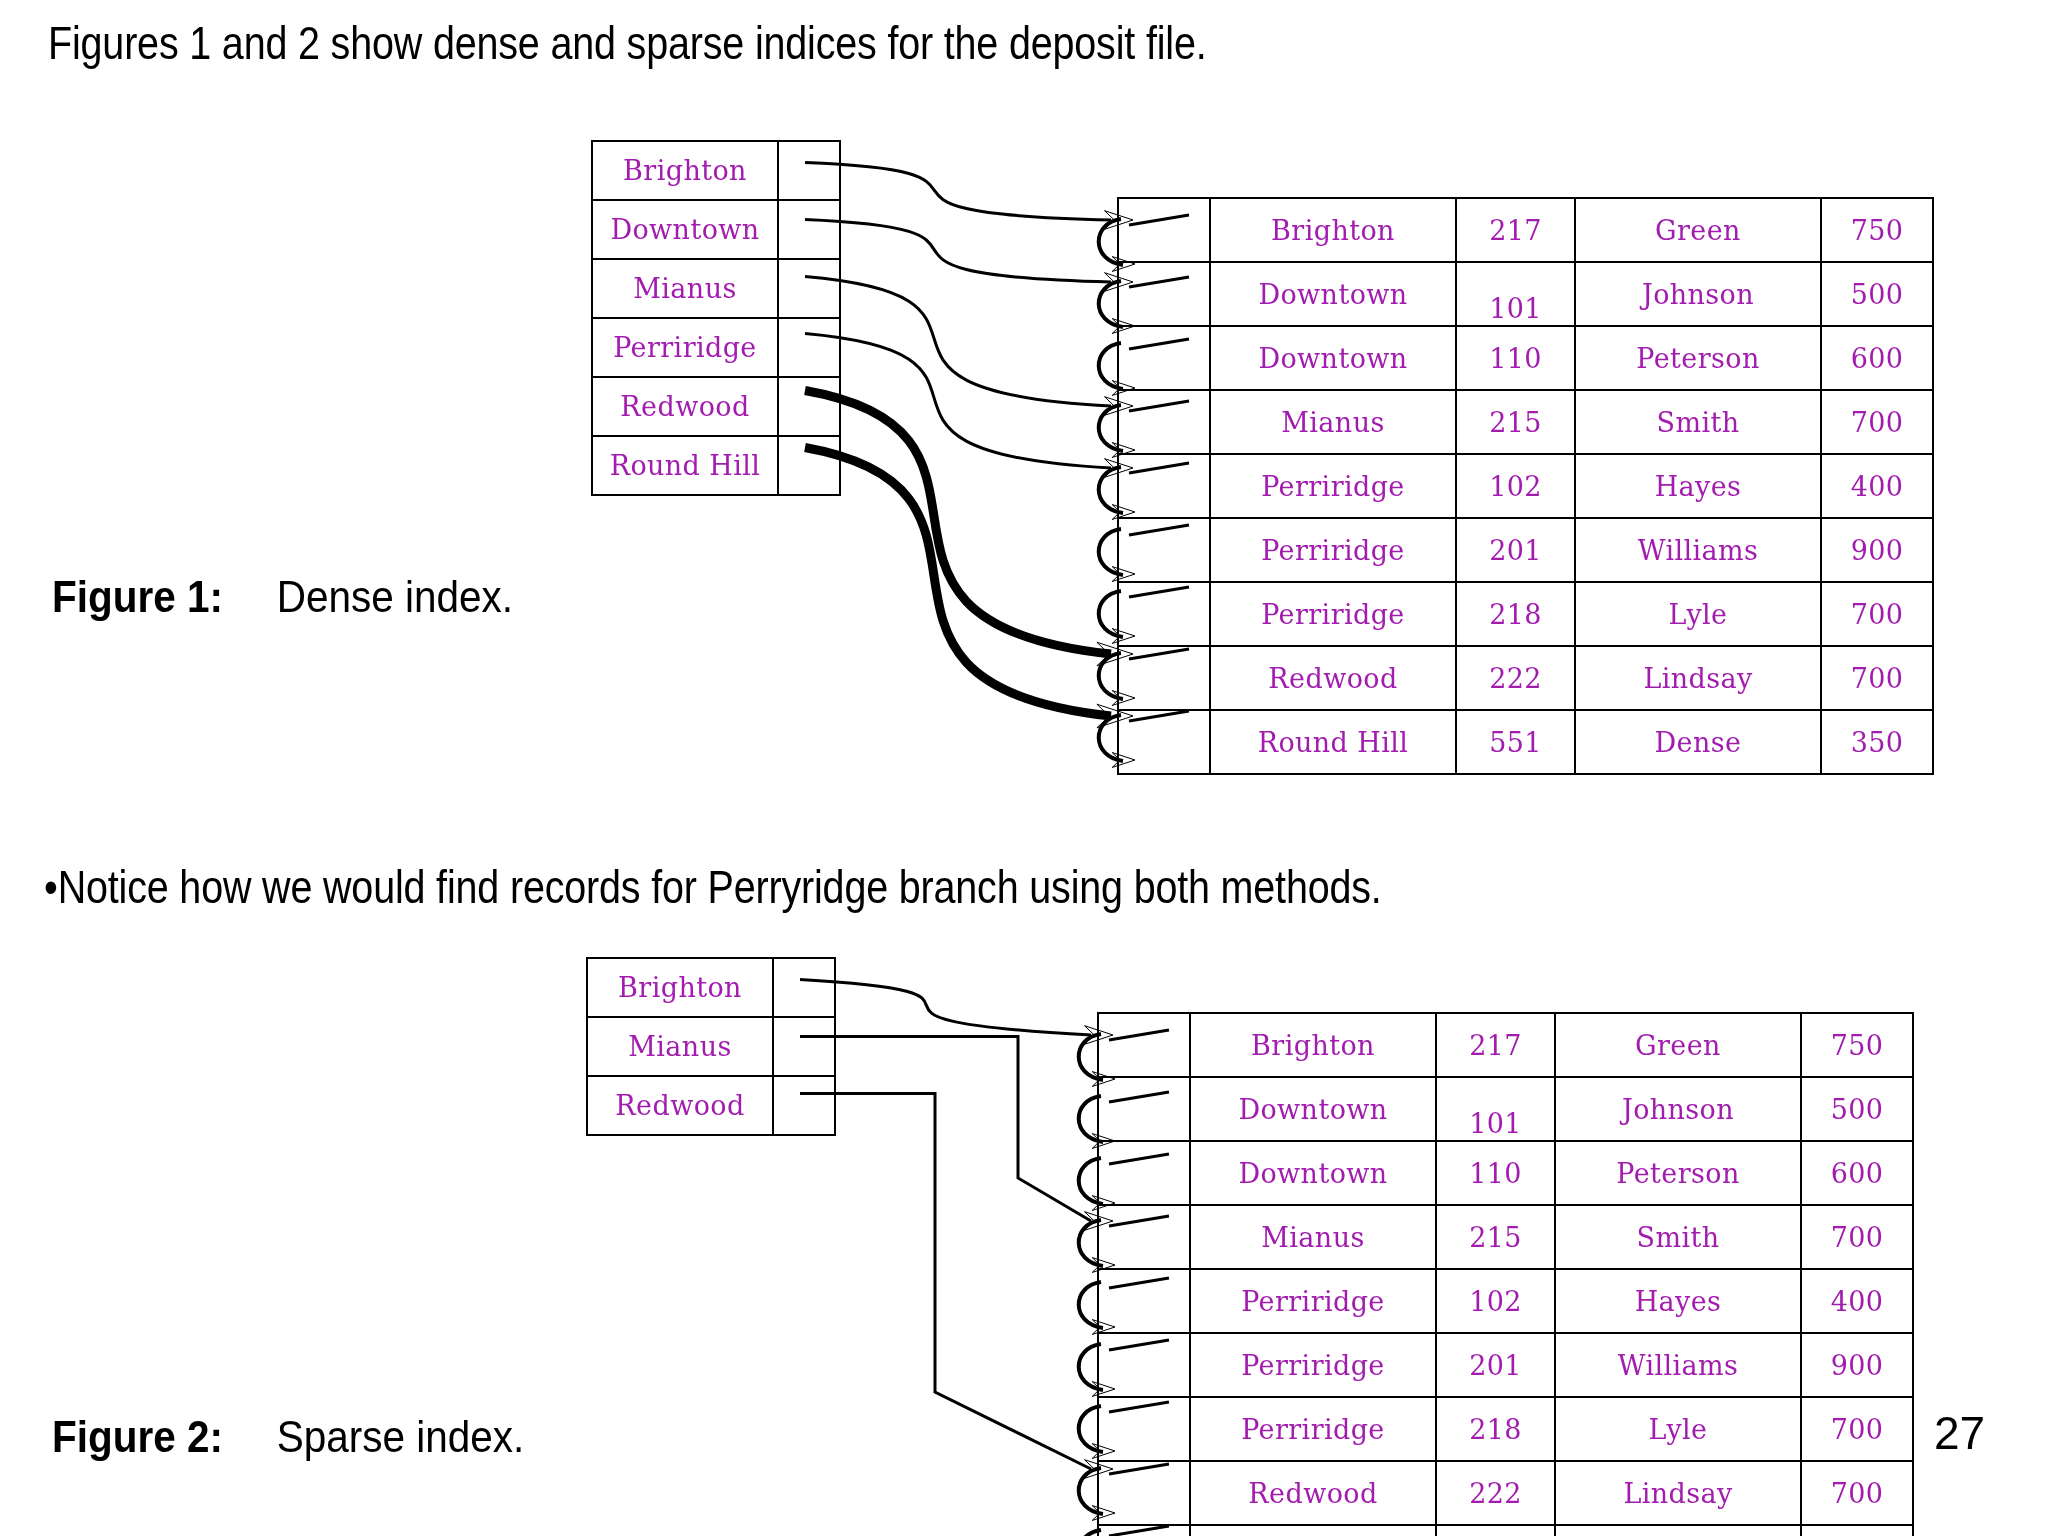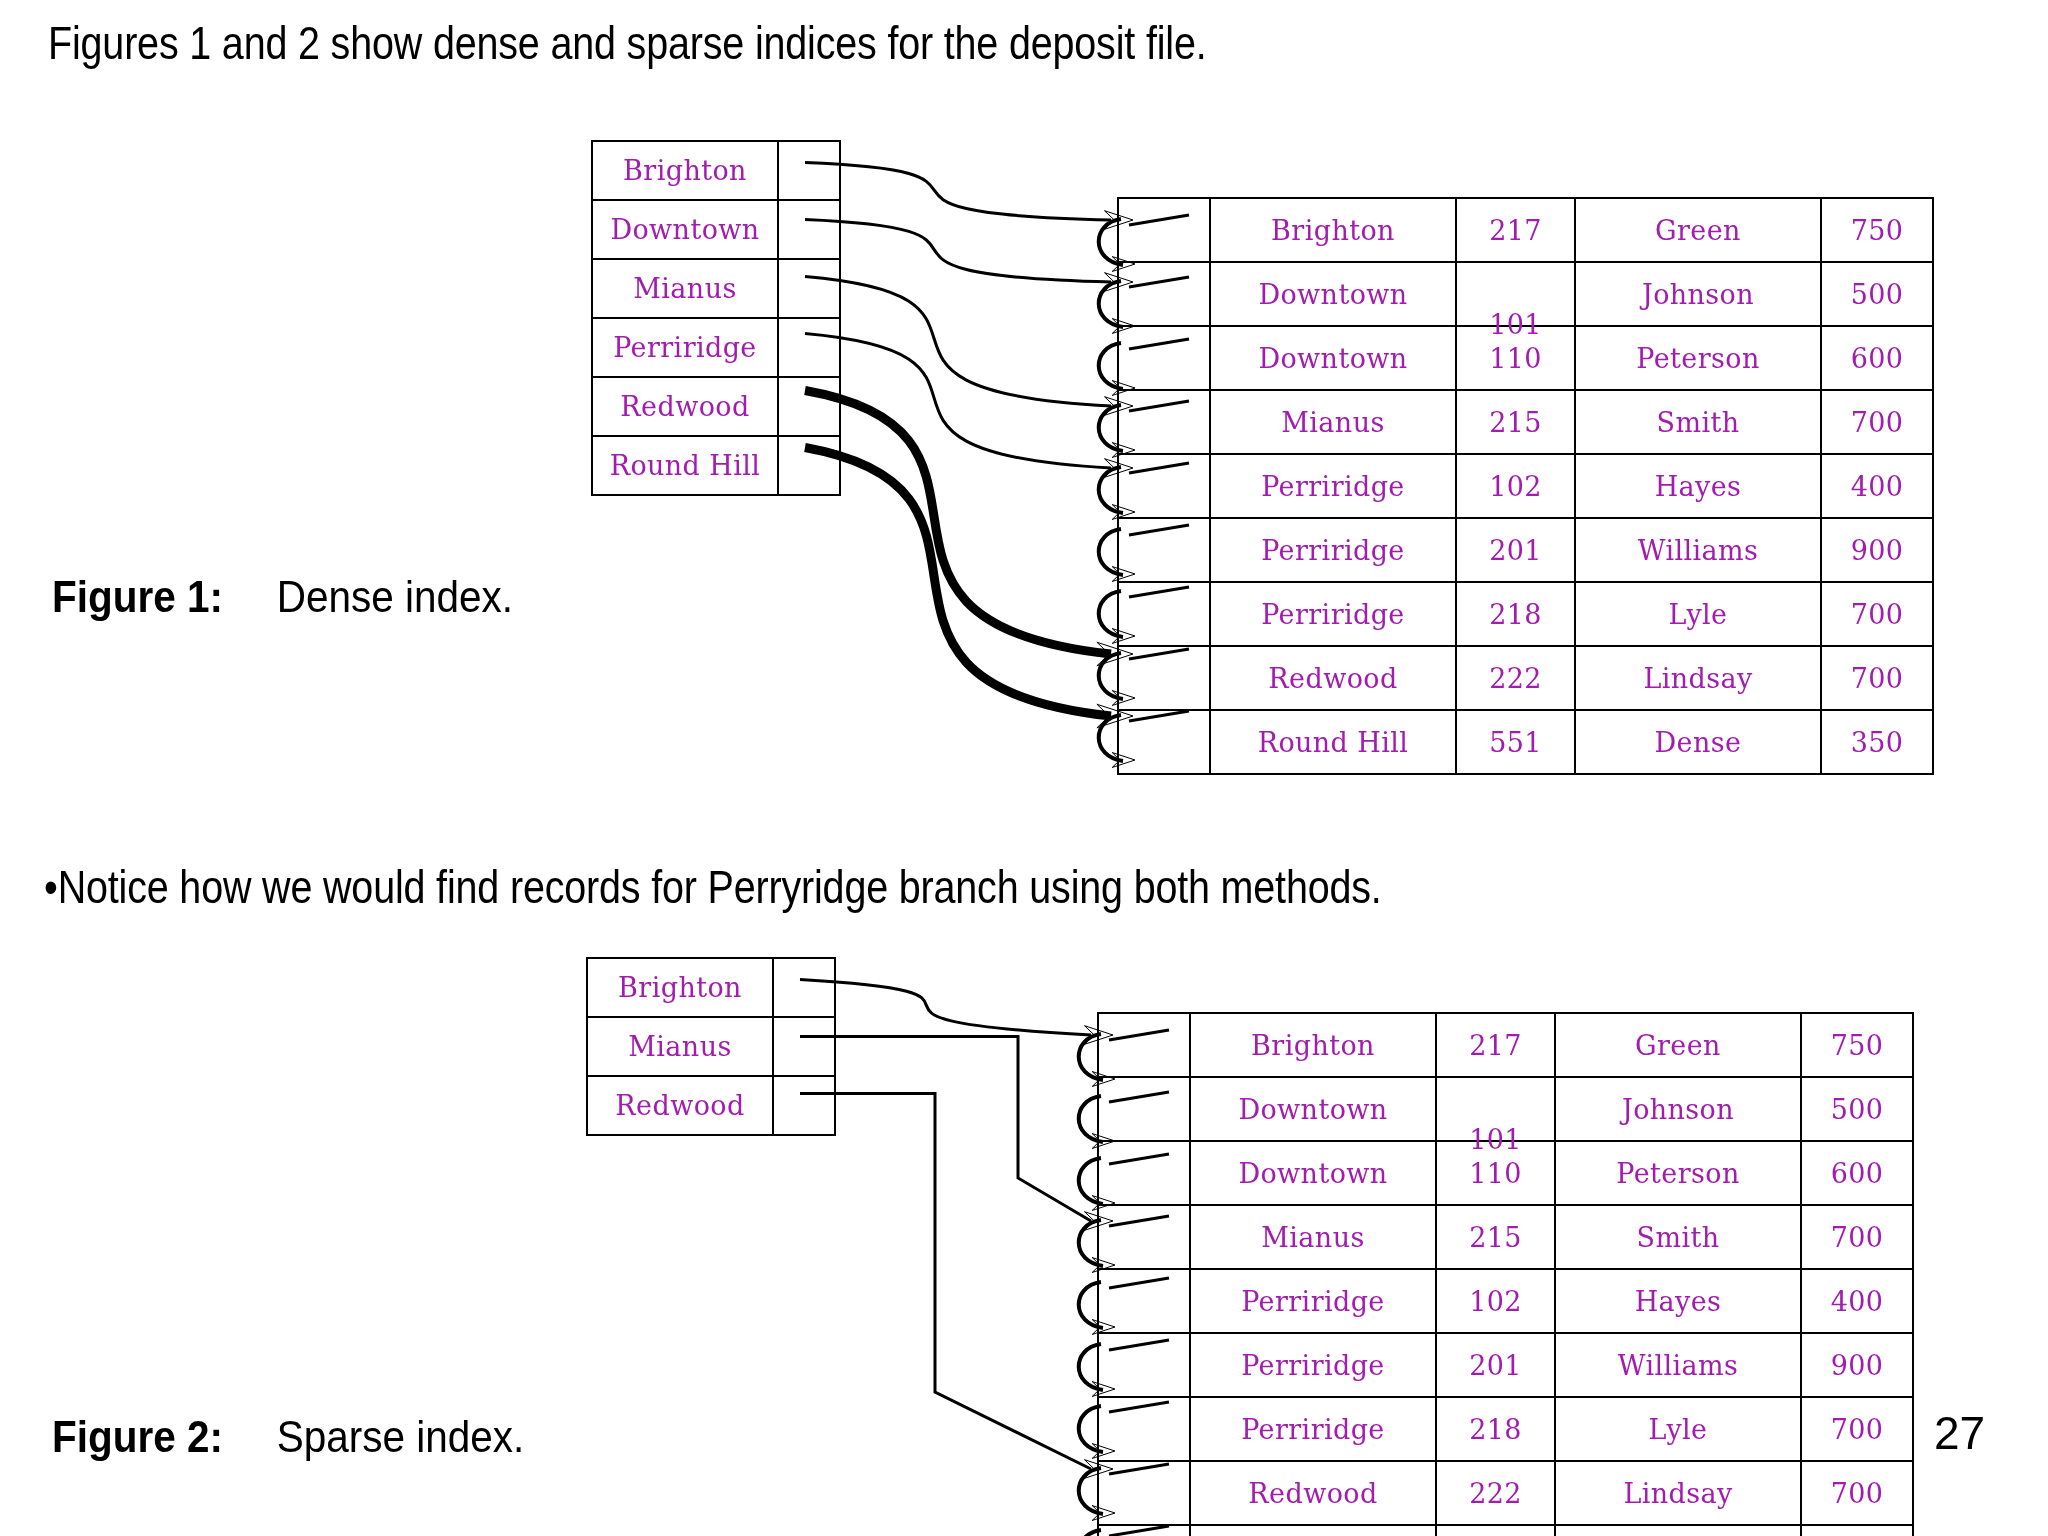--- a/index.html
+++ b/index.html
@@ -70,21 +70,21 @@
 
   
   .data-tbl td.rowptr{width:90px;}
   .data-tbl td.branch{width:244px;}
   .data-tbl td.acct{width:117px;}
   .data-tbl td.cust{width:244px;}
   .data-tbl td.bal{width:110px;}
   .data-tbl td{height:62px;}
 
   
-  .lowcell{position:relative;top:30px;}
+  .lowcell{position:relative;top:14px;}
 
   
   .wires{
     position:absolute;left:0;top:0;width:2048px;height:1536px;
     pointer-events:none;
   }
   .wires path, .wires line{fill:none;stroke:#000;}
   .thin{stroke-width:3;}
   .thick{stroke-width:9;}
   .hook{stroke-width:4;fill:none;}

